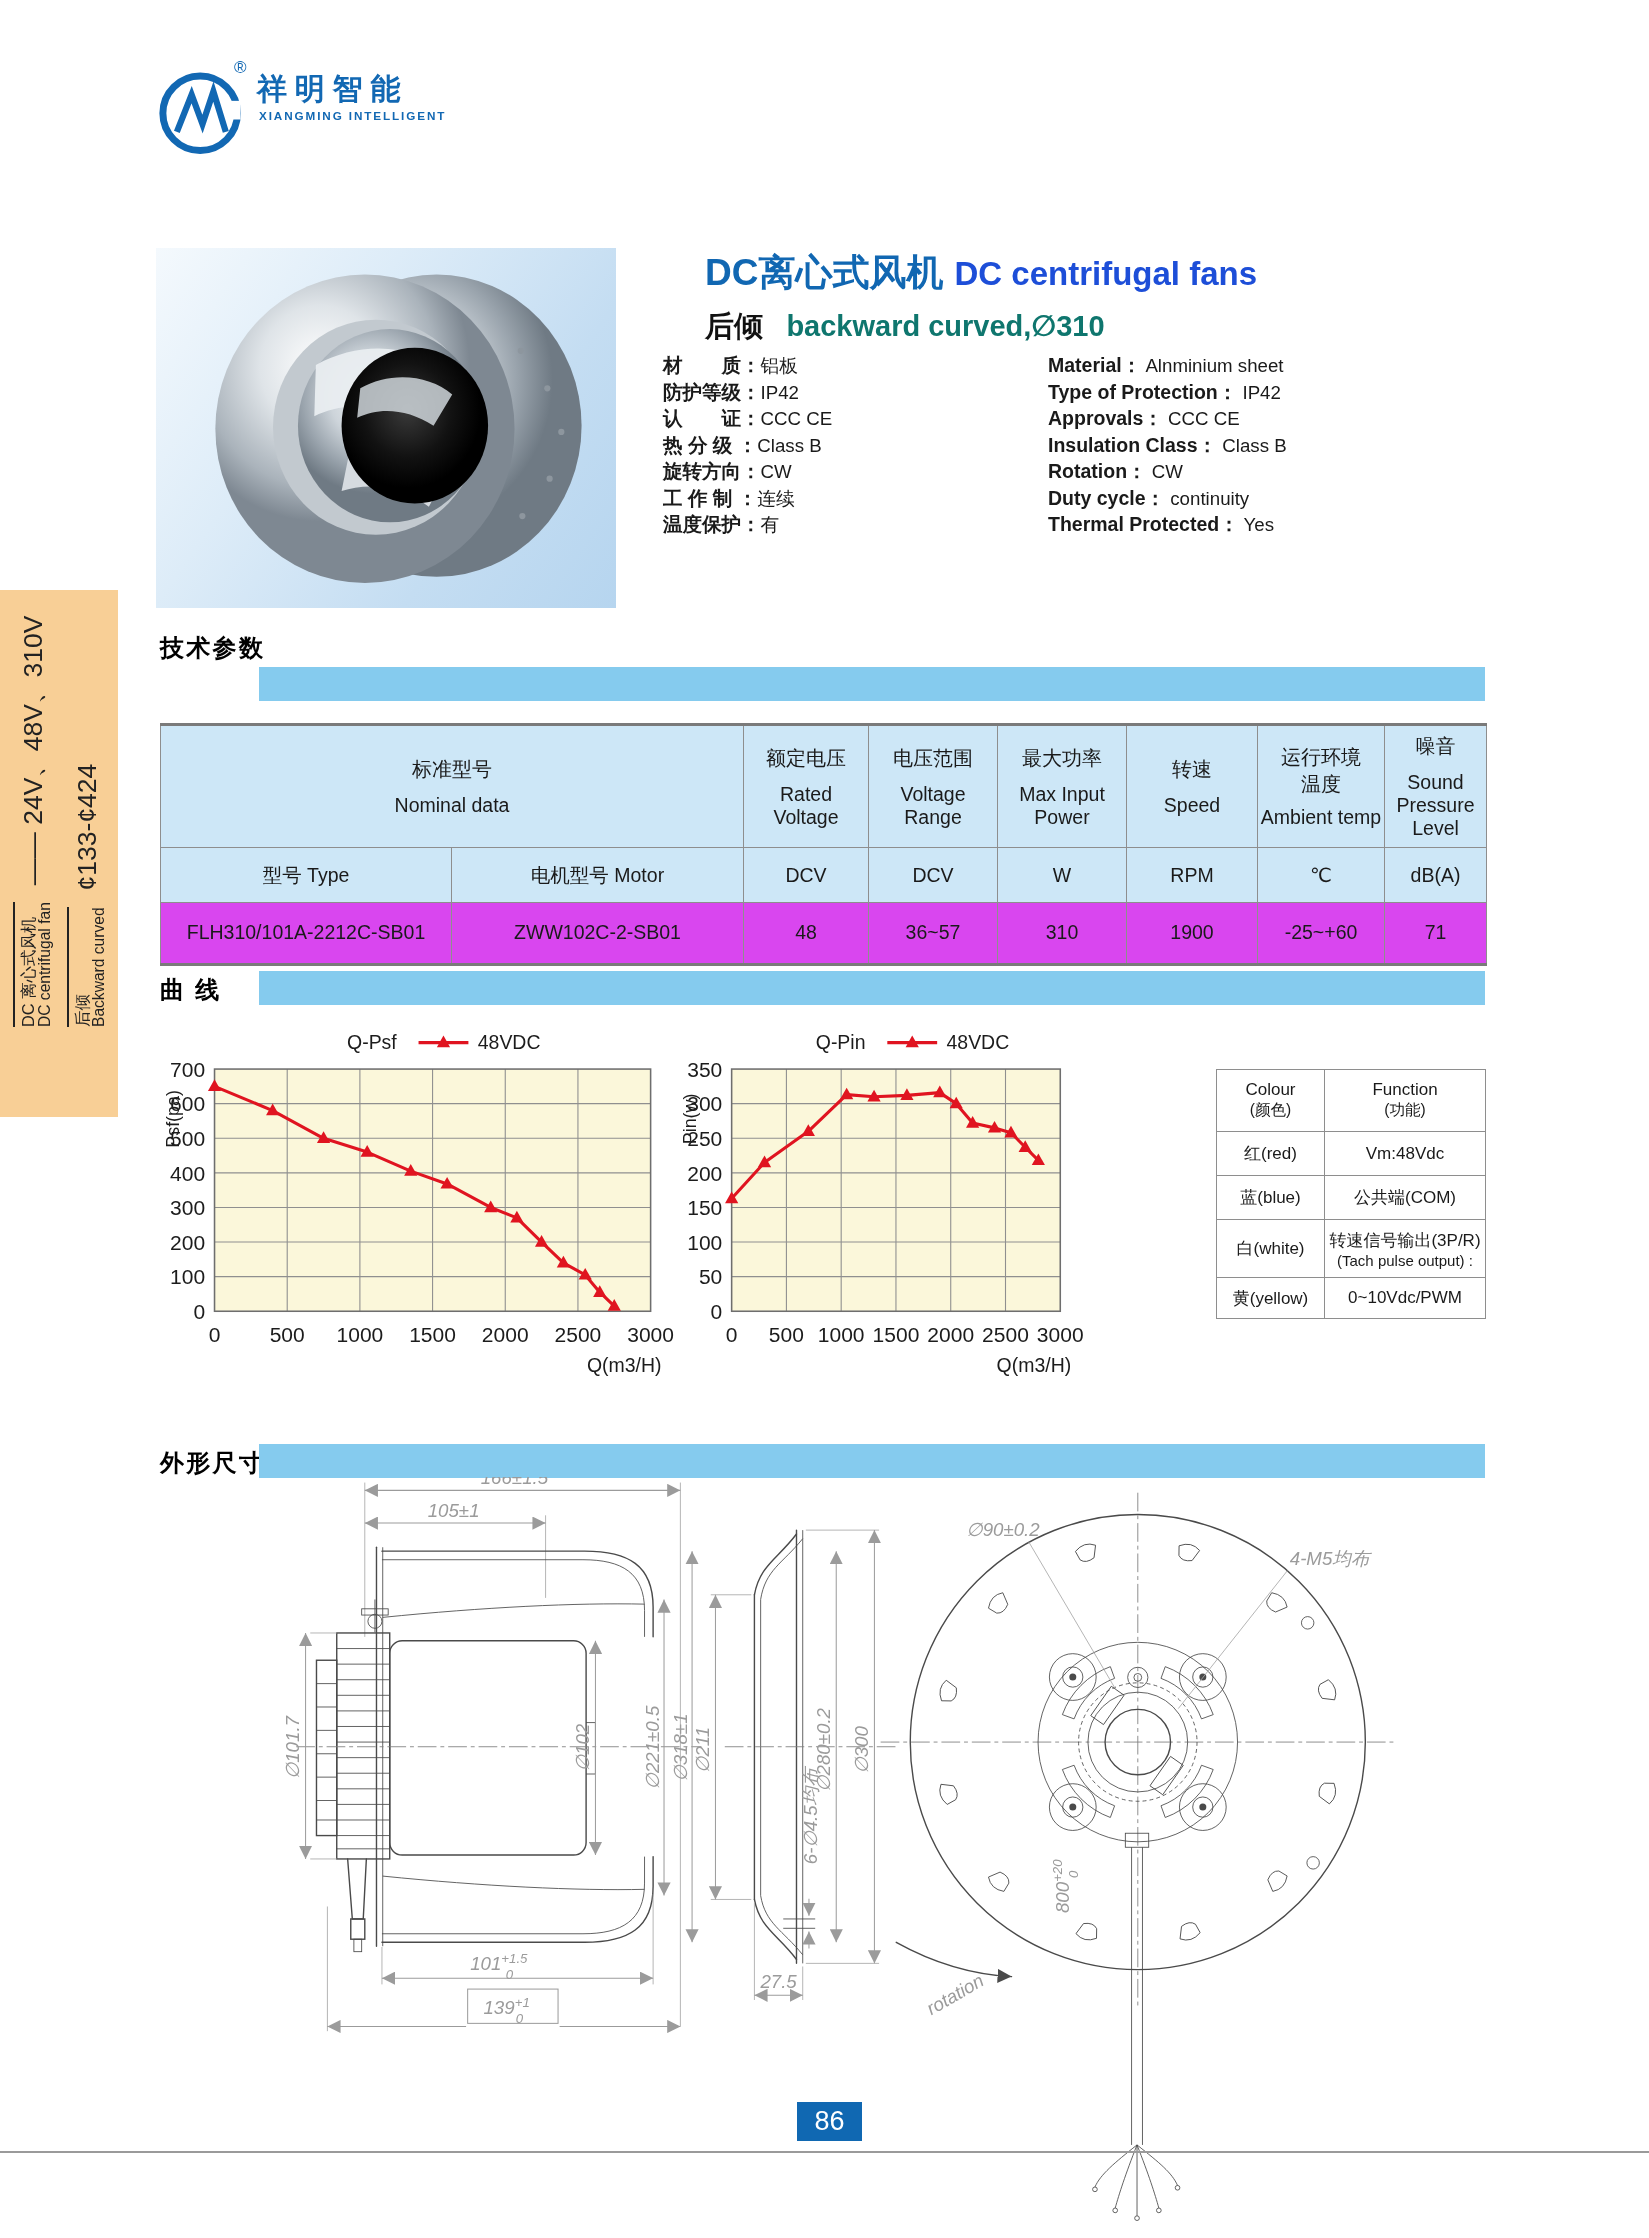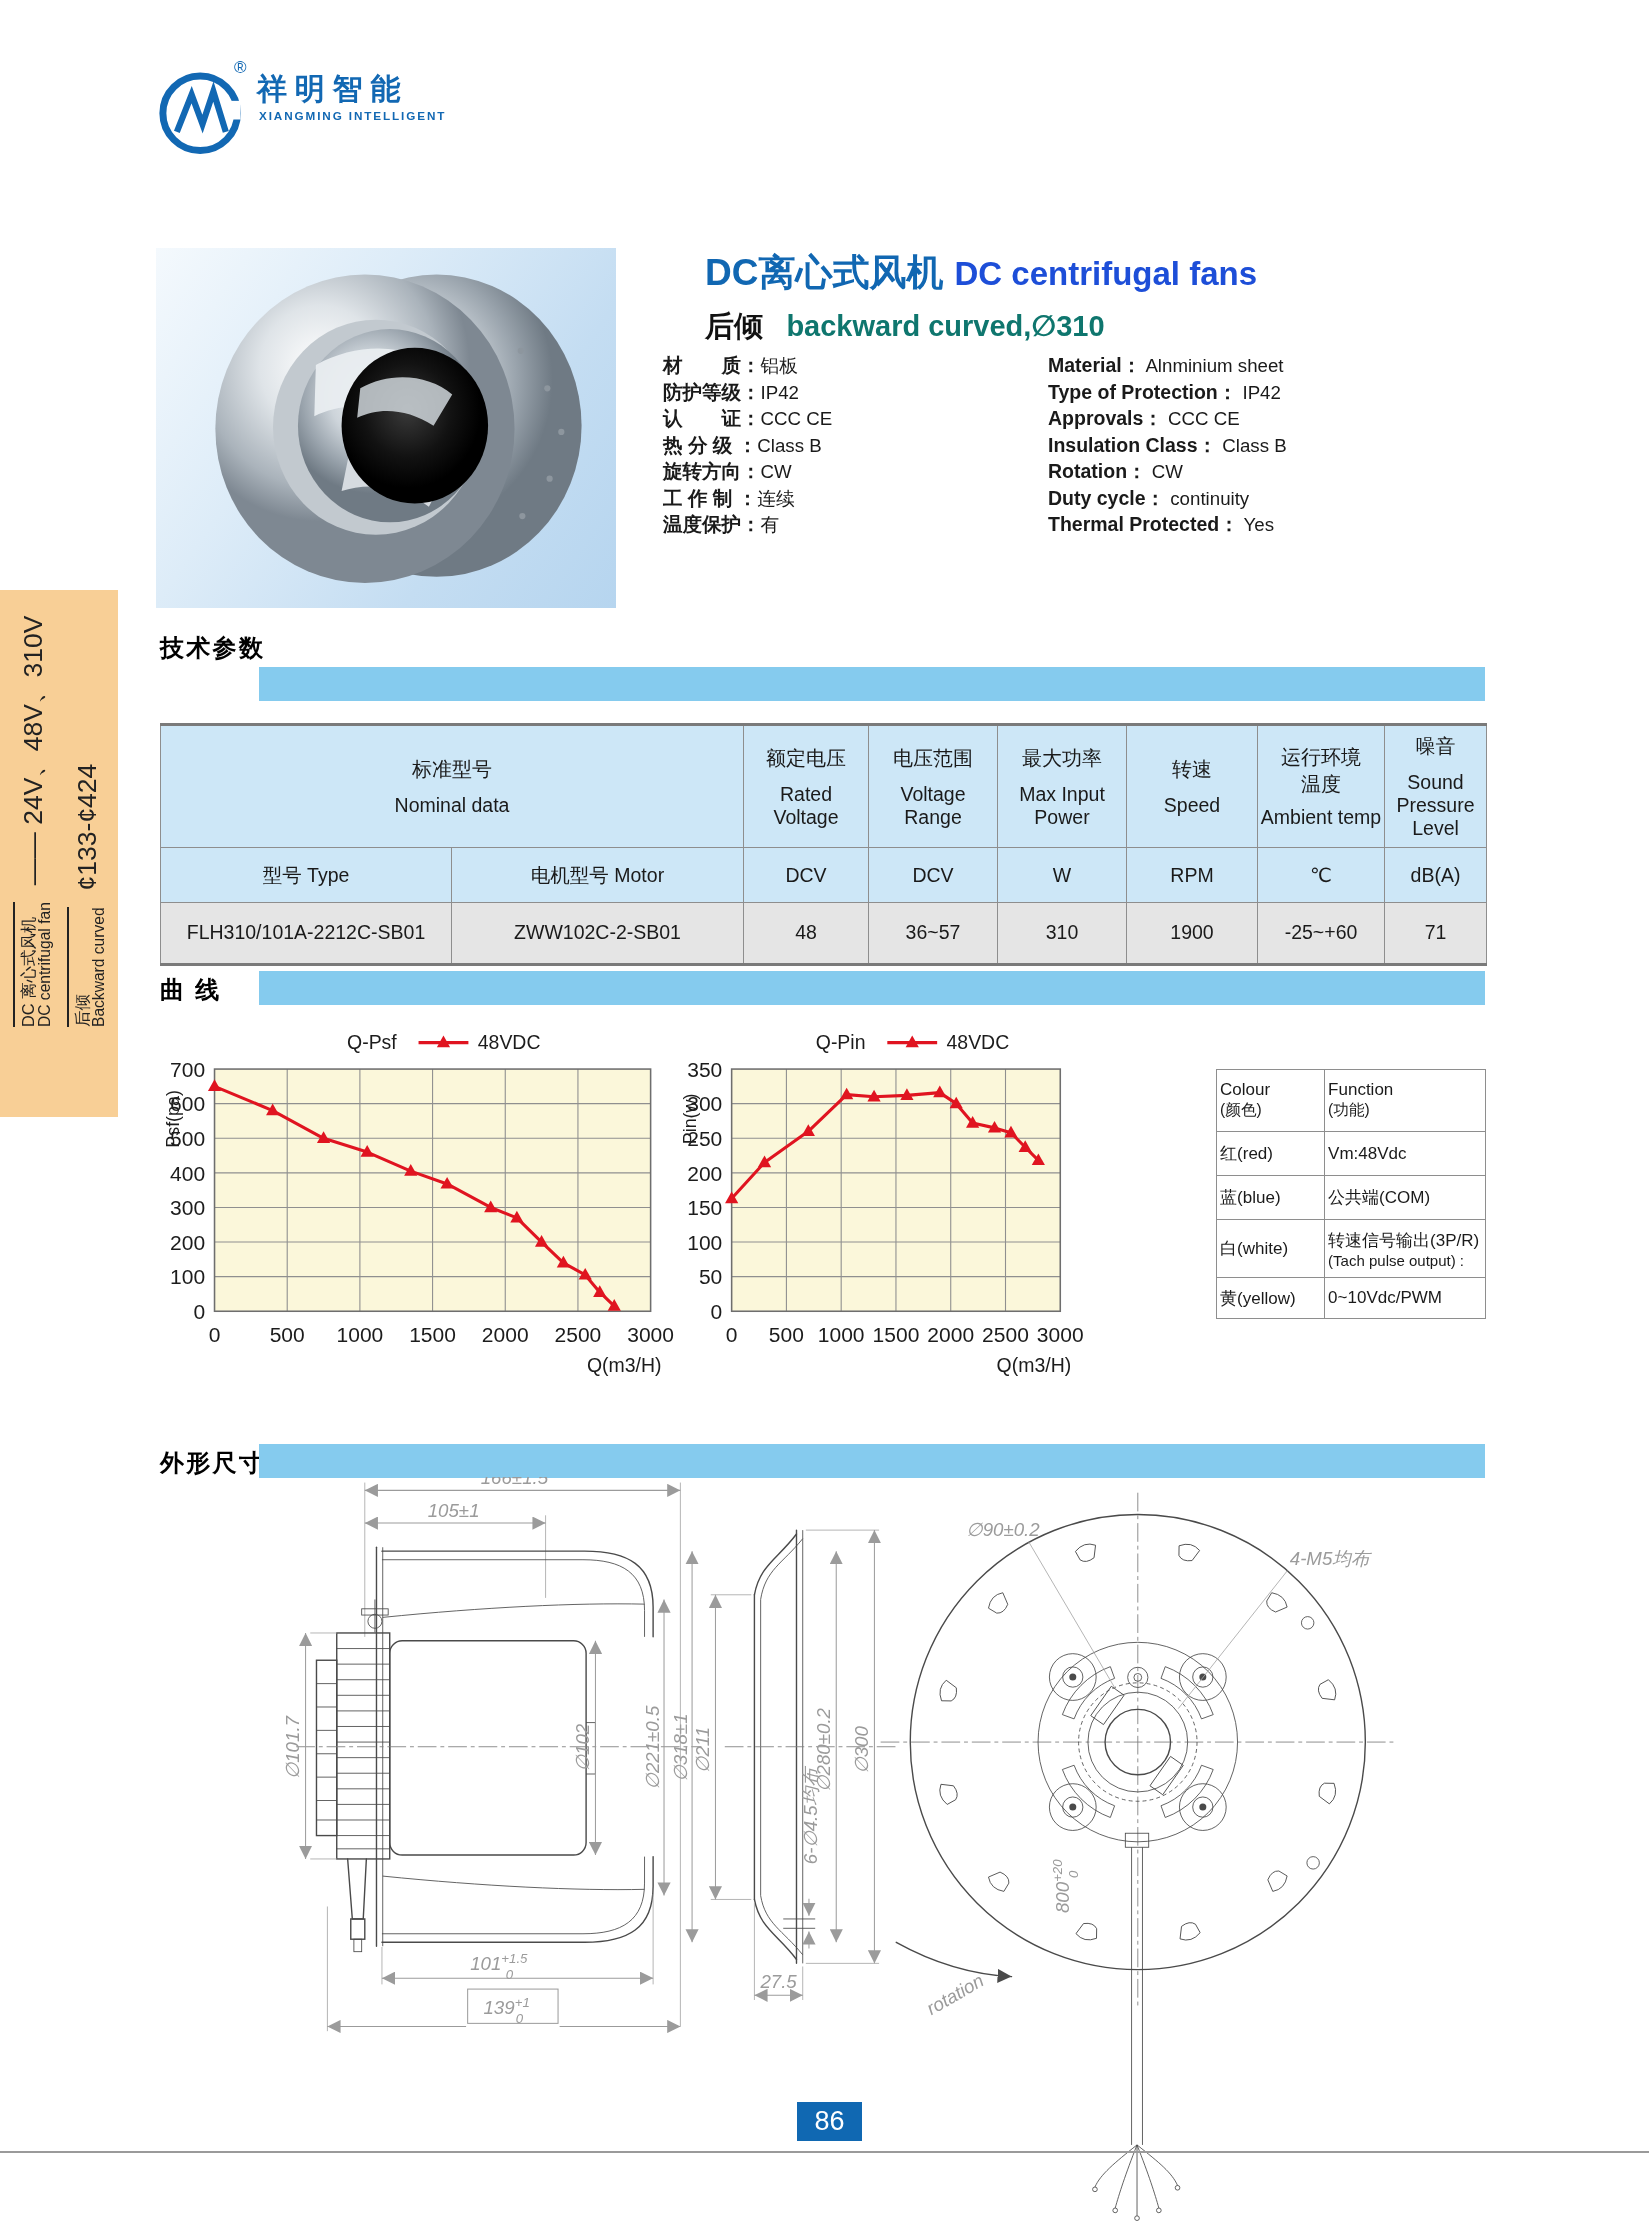--- a/index.html
+++ b/index.html
@@ -37,29 +37,29 @@
   
   .sec{position:absolute;left:160px;font-size:24px;font-weight:bold;color:#000;letter-spacing:2.3px;}
   .secbar{position:absolute;left:259px;width:1226px;height:34px;background:#85cbee;}
   
   #tech-table{position:absolute;left:160px;top:723px;border-collapse:collapse;table-layout:fixed;}
   #tech-table td{border:0.8px solid #8e8e8e;text-align:center;vertical-align:middle;padding:1.6px;}
   #tech-table{border-top:3.1px solid #7a7a7a;border-bottom:3.1px solid #7a7a7a;}
   #tech-table .th1 td,#tech-table .th2 td{background:#cde7f7;}
   #tech-table .th1 td{height:118px;}
   #tech-table .th2 td{height:51px;font-size:19.5px;}
-  #tech-table .dr td{height:56px;background:#e5e5e5;font-size:19.5px;}
+  #tech-table .dr td{height:56px;background:#d946ef;font-size:19.5px;}
   #tech-table .zh{font-size:20px;margin-bottom:11px;}
   #tech-table .en{font-size:19.5px;}
   #tech-table .wrapzh .zh{max-width:92px;margin:0 auto 7.8px auto;}
   
   .chart{position:absolute;}
   
   #wire-table{position:absolute;left:1216px;top:1069px;border-collapse:collapse;table-layout:fixed;background:#fff;}
-  #wire-table td{border:1.6px solid #8e8e8e;vertical-align:middle;font-size:17px;padding:1.6px 3.1px;}
+  #wire-table td{border:1.6px solid #8e8e8e;text-align:center;vertical-align:middle;font-size:17px;padding:1.6px 3.1px;}
   #wire-table .hd td{height:58px;}
   #wire-table .sub{font-size:15.6px;}
   #wire-table .fn2{font-size:15px;}
   
   .ln{stroke:#4a4a4a;stroke-width:1.8;fill:none;stroke-linecap:round;}
   .lt{stroke:#4a4a4a;stroke-width:1.1;fill:none;}
   .ext{stroke:#a8a8a8;stroke-width:1.1;fill:none;}
   .dln{stroke:#9b9b9b;stroke-width:1.3;fill:none;}
   .cl{stroke:#7c7c7c;stroke-width:1.1;fill:none;stroke-dasharray:24 5 5 5;}
   .dim{font-style:italic;font-size:24px;fill:#9b9b9b;font-family:"Liberation Sans",sans-serif;}

